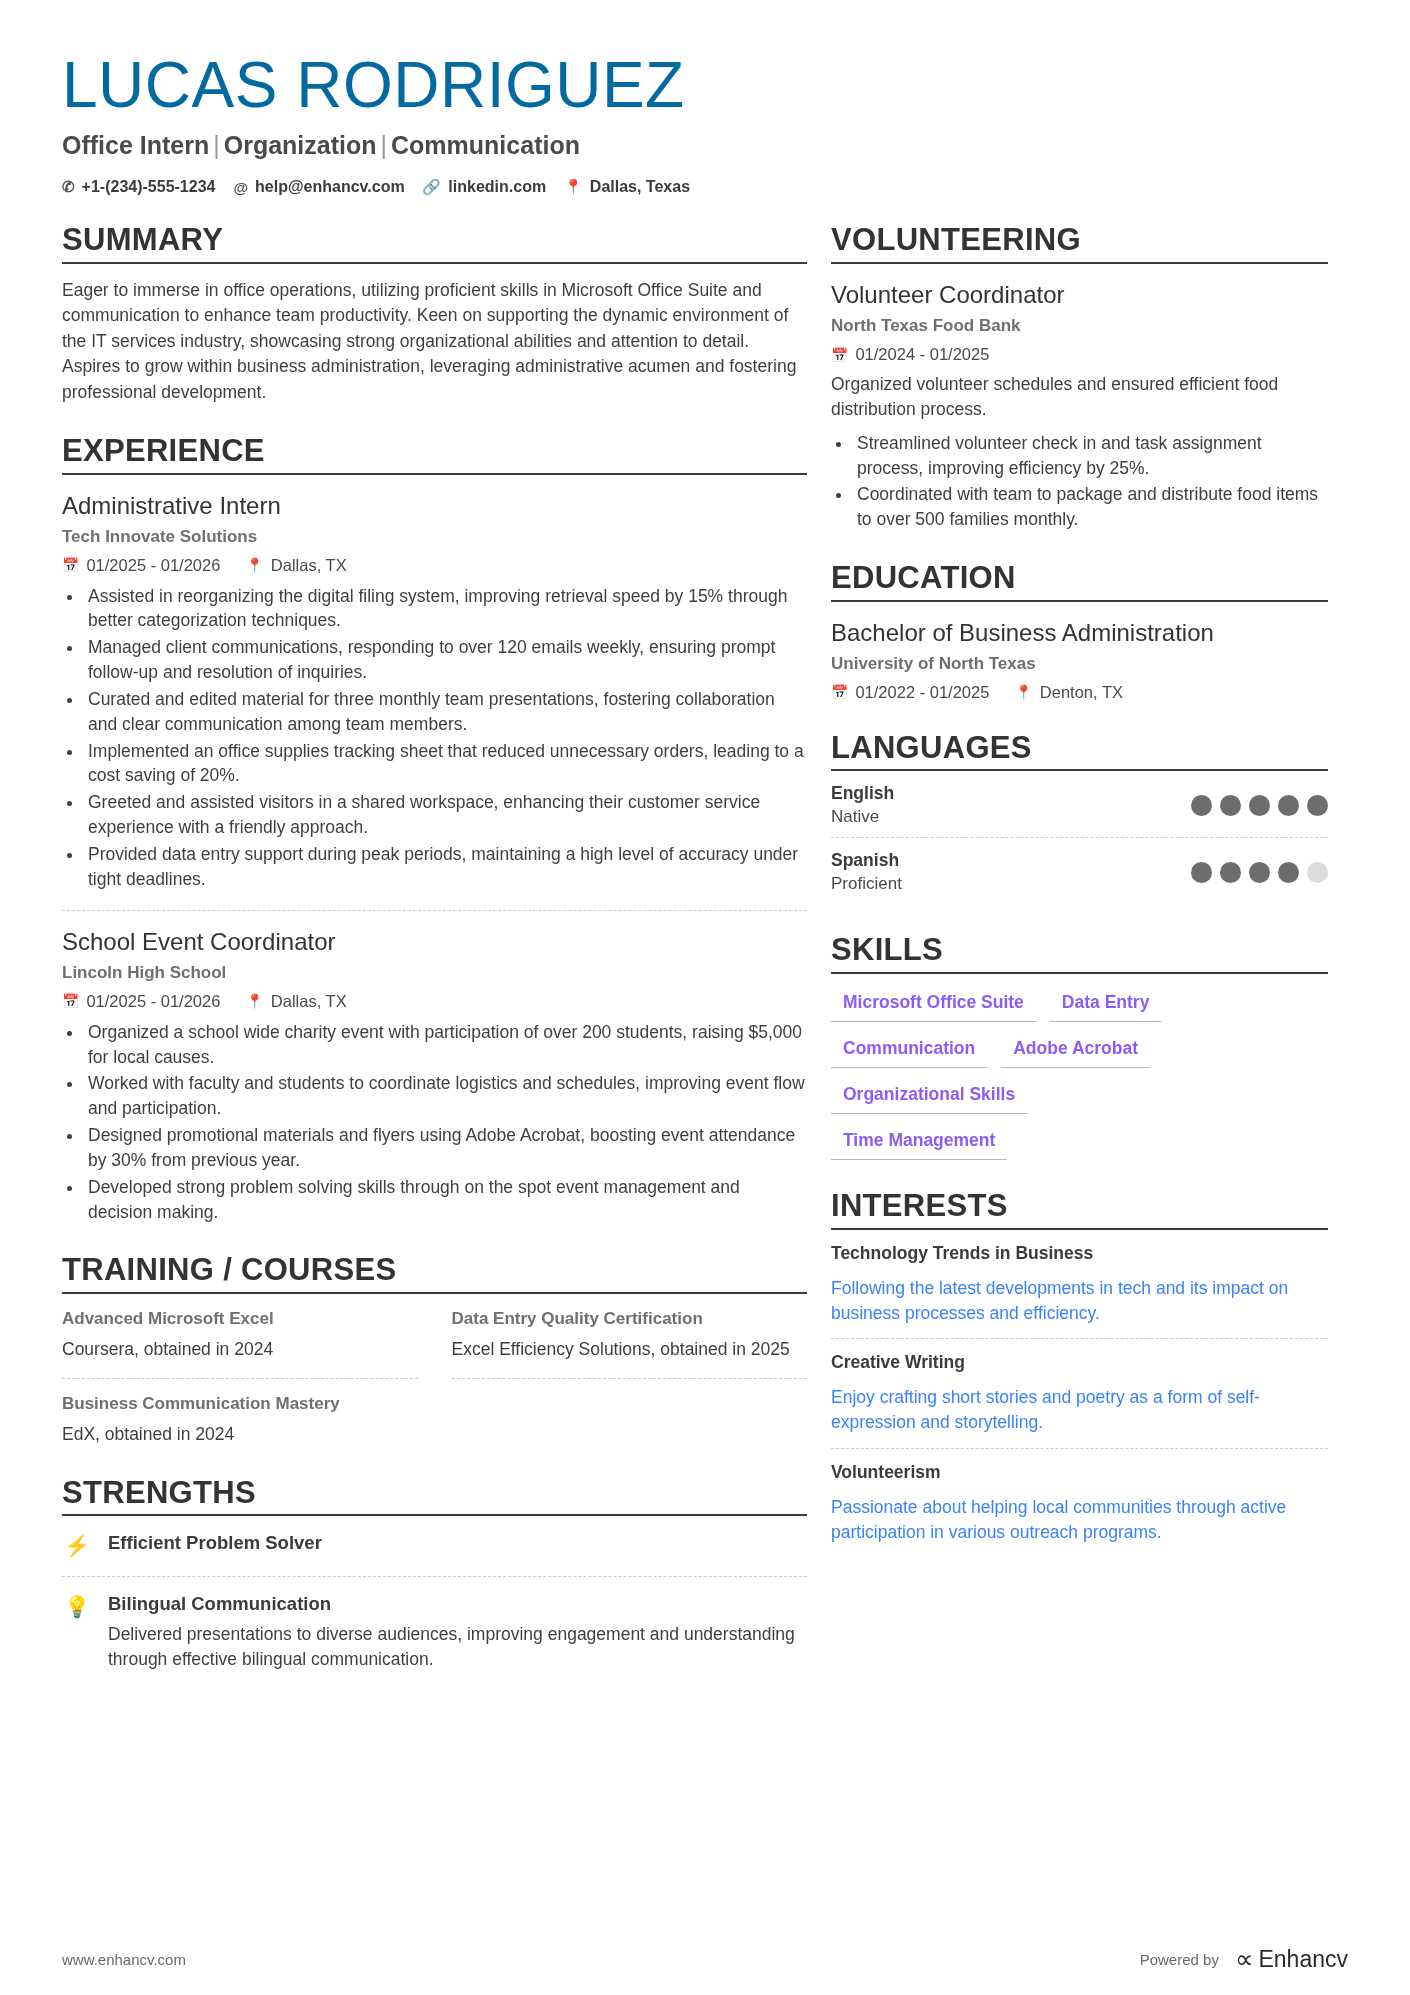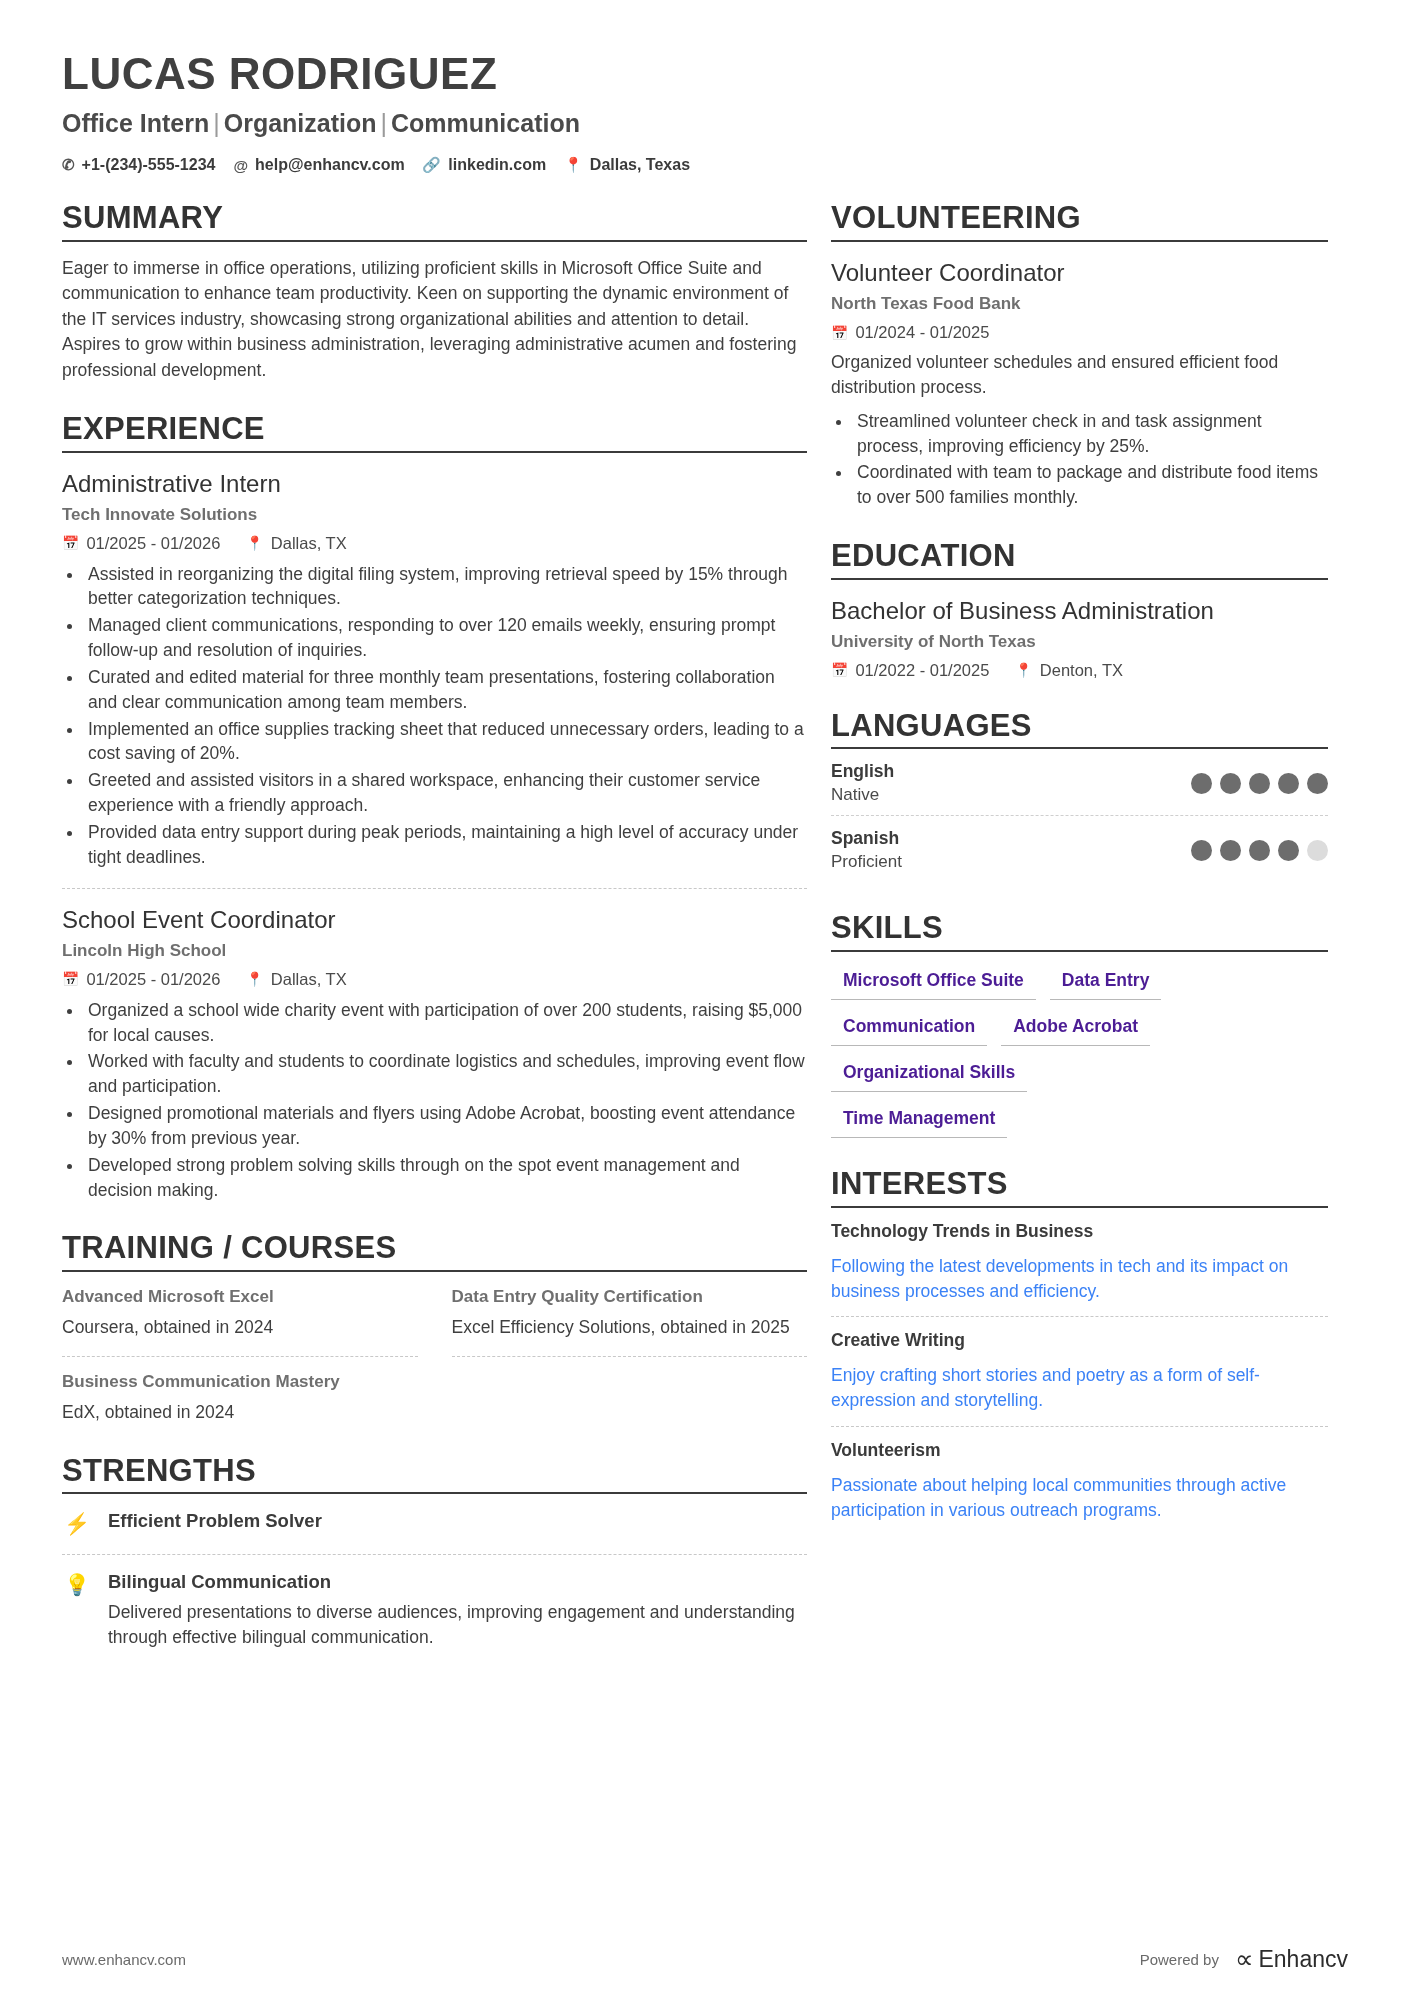--- a/index.html
+++ b/index.html
@@ -11,24 +11,24 @@
   }
   .page {
     width: 1410px;
     min-height: 1995px;
     padding: 50px 62px 0 62px;
     position: relative;
   }
 
   
   .name {
-    font-size: 44px;
-    font-weight: bold;
+    font-size: 64px;
+    font-weight: normal;
     letter-spacing: 0.5px;
-    color: #404040;
+    color: #0369a1;
     line-height: 1.1;
   }
   .headline {
     font-size: 25px;
     font-weight: bold;
     color: #4a4a4a;
     margin-top: 10px;
     line-height: 1.2;
   }
   .headline .sep { color: #9a9a9a; font-weight: normal; padding: 0 4px; }
@@ -136,21 +136,21 @@
   .dots { display: flex; gap: 8px; }
   .dot { width: 21px; height: 21px; border-radius: 50%; background: #6d6d6d; }
   .dot.off { background: #dcdcdc; }
 
   
   .skills-wrap { margin-top: 12px; }
   .skill-line { display: flex; gap: 14px; margin-bottom: 10px; }
   .skill {
     font-size: 17.5px;
     font-weight: bold;
-    color: #4c1d95;
+    color: #8b5cf6;
     padding: 6px 12px 8px 12px;
     border-bottom: 1px solid #b8b8b8;
   }
 
   
   .interest { padding-top: 13px; }
   .interest-title { font-size: 17.5px; font-weight: bold; color: #3b3b3b; }
   .interest-desc { font-size: 17.5px; line-height: 1.42; color: #3b82f6; margin-top: 12px; }
   .int-dash { border-top: 1px dashed #c8c8c8; margin-top: 13px; }
 

